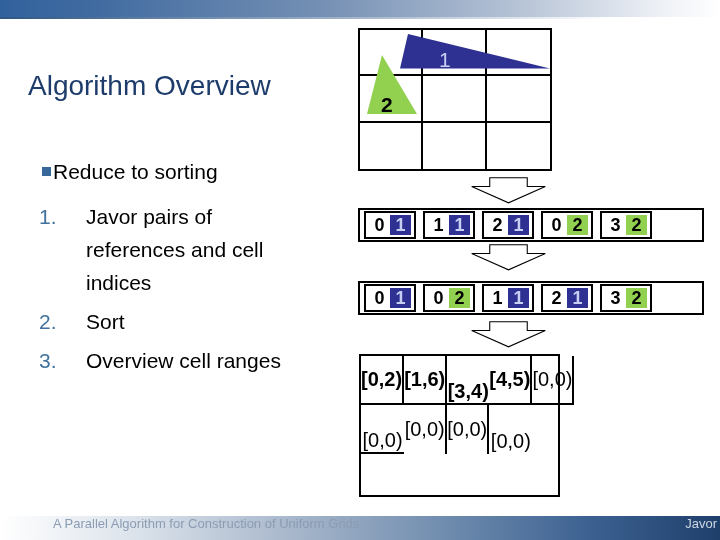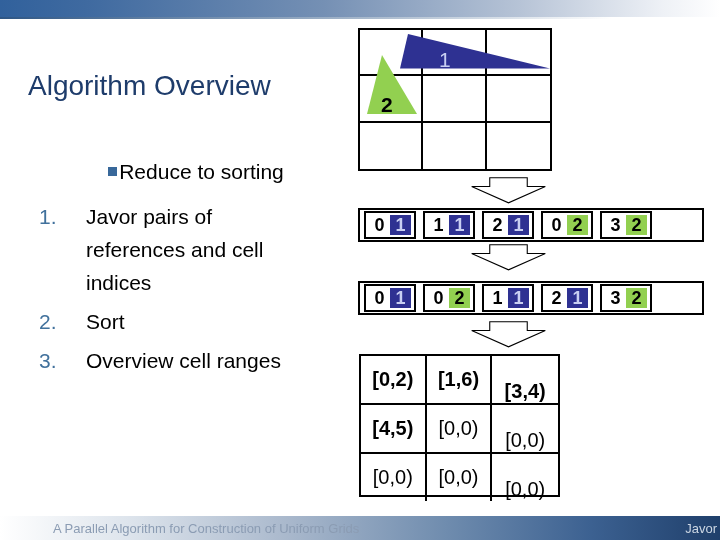--- a/index.html
+++ b/index.html
@@ -16,21 +16,21 @@
     content:"";position:absolute;left:0;bottom:-2px;width:100%;height:2px;
     background:linear-gradient(to right,rgba(35,77,126,.95) 0%,rgba(35,77,126,.35) 55%,rgba(35,77,126,0) 85%);
   }
   
   #title{
     position:absolute;left:28px;top:70px;font-size:28px;font-weight:normal;color:#1e3c6b;
     letter-spacing:0px;
   }
   
   #textblock{position:absolute;left:0;top:158px;width:350px;font-size:21px;}
-  .bullet-row{display:flex;align-items:flex-start;margin-left:42px;margin-bottom:14px;line-height:28px;justify-content:center;}
+  .bullet-row{display:flex;align-items:flex-start;margin-left:42px;margin-bottom:14px;line-height:28px;}
   .bullet-square{width:9px;height:9px;background:#38689a;margin-top:9px;margin-right:2px;flex:0 0 auto;}
   .step{display:flex;margin-left:39px;margin-bottom:6px;line-height:33px;}
   .step-number{width:47px;flex:0 0 auto;color:#41719c;}
   .step-lines{flex:1;}
   
   #grid{
     position:absolute;left:358px;top:28px;width:194px;height:143px;box-sizing:border-box;
     border:2px solid #000;display:grid;grid-template-columns:repeat(3,1fr);grid-template-rows:repeat(3,1fr);
     background:#fff;
   }
@@ -57,35 +57,35 @@
   .pcell{
     width:21px;height:20px;display:flex;align-items:center;justify-content:center;
     font-size:18px;font-weight:bold;line-height:1;
   }
   .pcell.white{background:#fff;color:#000;}
   .pcell.blue{background:#2e3192;color:#c9cff2;}
   .pcell.green{background:#92d050;color:#000;}
   
   #ranges{
     position:absolute;left:359px;top:354px;width:201px;height:143px;box-sizing:border-box;
-    border:2px solid #000;display:grid;grid-template-columns:repeat(3,1fr);grid-template-rows:repeat(3,1fr);
+    border:2px solid #000;display:grid;grid-template-columns:repeat(5,1fr);grid-template-rows:repeat(3,1fr);
     background:#fff;
   }
   #ranges .rcell{
     border-right:2px solid #000;border-bottom:2px solid #000;
     display:flex;align-items:center;justify-content:center;font-size:20px;
   }
   #ranges .rcell:nth-child(3n){border-right:none;margin-top:24px;}
   #ranges .rcell:nth-child(n+7){border-bottom:none;}
   #ranges .rcell.bold{font-weight:bold;}
   
   #footerbar{
     position:absolute;left:0;top:516px;width:720px;height:24px;
     background:linear-gradient(to right,#ffffff 0%,#dde4ec 18%,#a9b8cc 40%,#6f8cae 62%,#3c6191 82%,#1f3f6b 100%);
-    display:flex;align-items:center;justify-content:space-between;box-sizing:border-box;
+    display:flex;align-items:flex-start;justify-content:space-between;box-sizing:border-box;
     padding:0 3px 0 53px;font-size:13px;
   }
   #footer-left{color:#8b9cb3;}
   #footer-right{color:#ccd7e4;}
 </style>
 </head>
 <body>
 
 <div id="slide">
 

